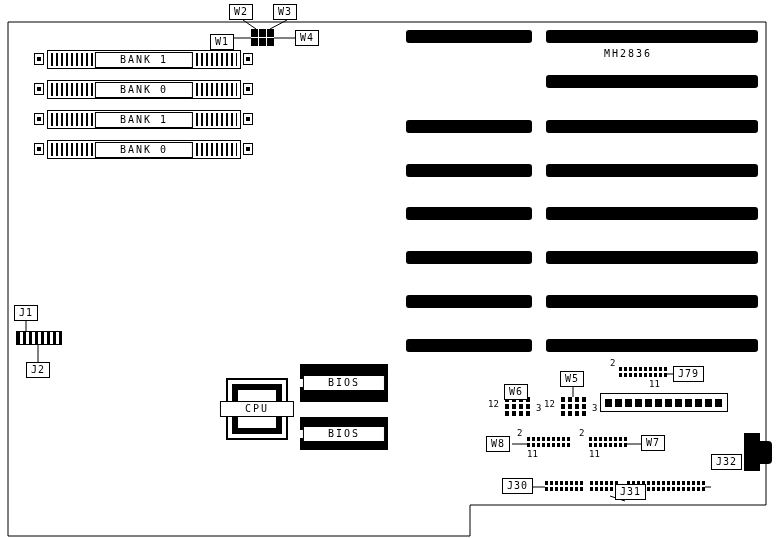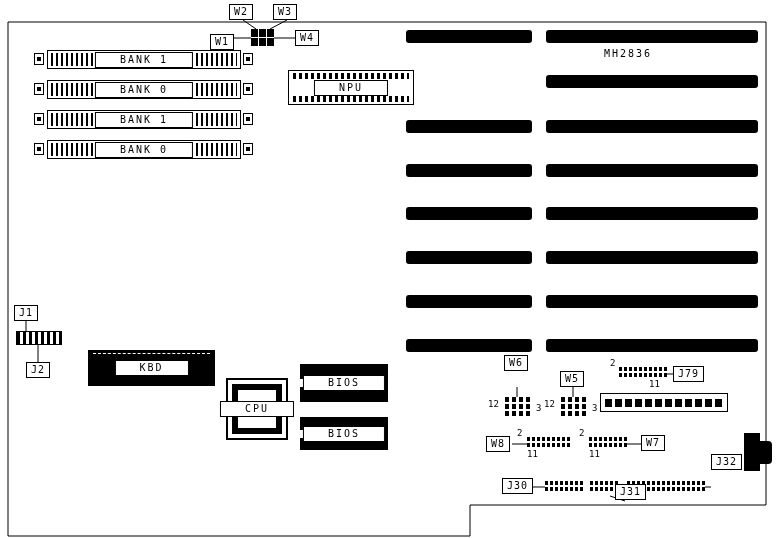--- a/index.html
+++ b/index.html
@@ -115,25 +115,20 @@
   </div>
   <div class="clip" style="left:243px;top:113px"></div>
 
   <div class="clip" style="left:34px;top:143px"></div>
   <div class="simm" style="left:47px;top:140px;width:194px">
     <div class="simm-pins"></div>
     <div class="part-box">BANK 0</div>
   </div>
   <div class="clip" style="left:243px;top:143px"></div>
 
-  <div class="socket" style="left:288px;top:70px;width:126px;height:35px">
-    <div class="socket-pins-top"></div>
-    <div class="socket-pins-bottom"></div>
-    <div class="part-box">NPU</div>
-  </div>
 
   <div class="slot" style="left:406px;top:30px;width:126px"></div>
   <div class="slot" style="left:406px;top:120px;width:126px"></div>
   <div class="slot" style="left:406px;top:164px;width:126px"></div>
   <div class="slot" style="left:406px;top:207px;width:126px"></div>
   <div class="slot" style="left:406px;top:251px;width:126px"></div>
   <div class="slot" style="left:406px;top:295px;width:126px"></div>
   <div class="slot" style="left:406px;top:339px;width:126px"></div>
 
   <div class="slot" style="left:546px;top:30px;width:212px"></div>
@@ -143,40 +138,36 @@
   <div class="slot" style="left:546px;top:164px;width:212px"></div>
   <div class="slot" style="left:546px;top:207px;width:212px"></div>
   <div class="slot" style="left:546px;top:251px;width:212px"></div>
   <div class="slot" style="left:546px;top:295px;width:212px"></div>
   <div class="slot" style="left:546px;top:339px;width:212px"></div>
 
   <div class="callout" style="left:14px;top:305px">J1</div>
   <div class="stripe-conn" style="left:16px;top:331px;width:46px;height:14px"></div>
   <div class="callout" style="left:26px;top:362px">J2</div>
 
-  <div class="chip" style="left:88px;top:350px;width:127px;height:36px">
-    <div class="kbd-notch"></div>
-    <div class="part-box">KBD</div>
-  </div>
 
   <div class="cpu" style="left:226px;top:378px;width:62px;height:62px">
     <div class="cpu-ring"></div>
     <div class="part-box">CPU</div>
   </div>
 
   <div class="chip" style="left:300px;top:364px;width:88px;height:38px">
     <div class="bios-notch"></div>
     <div class="part-box">BIOS</div>
   </div>
   <div class="chip" style="left:300px;top:417px;width:88px;height:33px">
     <div class="bios-notch"></div>
     <div class="part-box">BIOS</div>
   </div>
 
-  <div class="callout" style="left:504px;top:355px">W6</div>
+  <div class="callout" style="left:504px;top:384px">W6</div>
   <div class="pinnum" style="left:488px;top:399px">12</div>
   <div class="hdr" style="left:505px;top:397px;width:25px">
     <div class="pr4"></div>
     <div class="pr4"></div>
     <div class="pr4"></div>
   </div>
   <div class="pinnum" style="left:536px;top:403px">3</div>
 
   <div class="callout" style="left:560px;top:371px">W5</div>
   <div class="pinnum" style="left:544px;top:399px">12</div>

